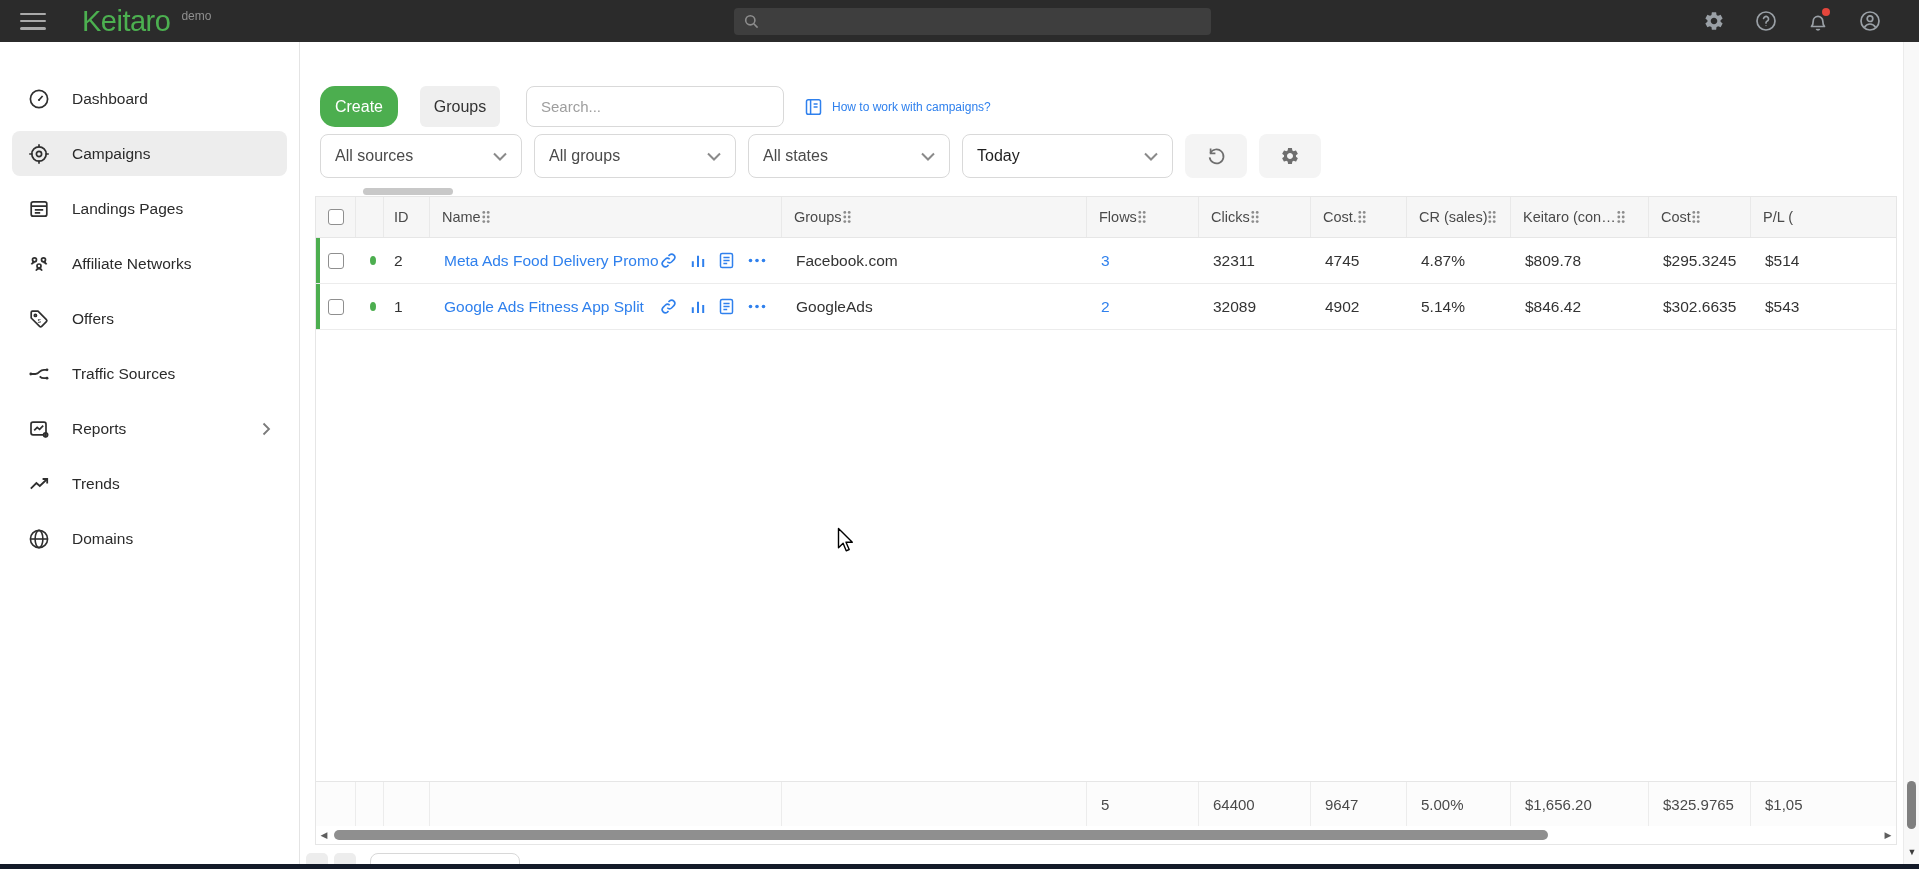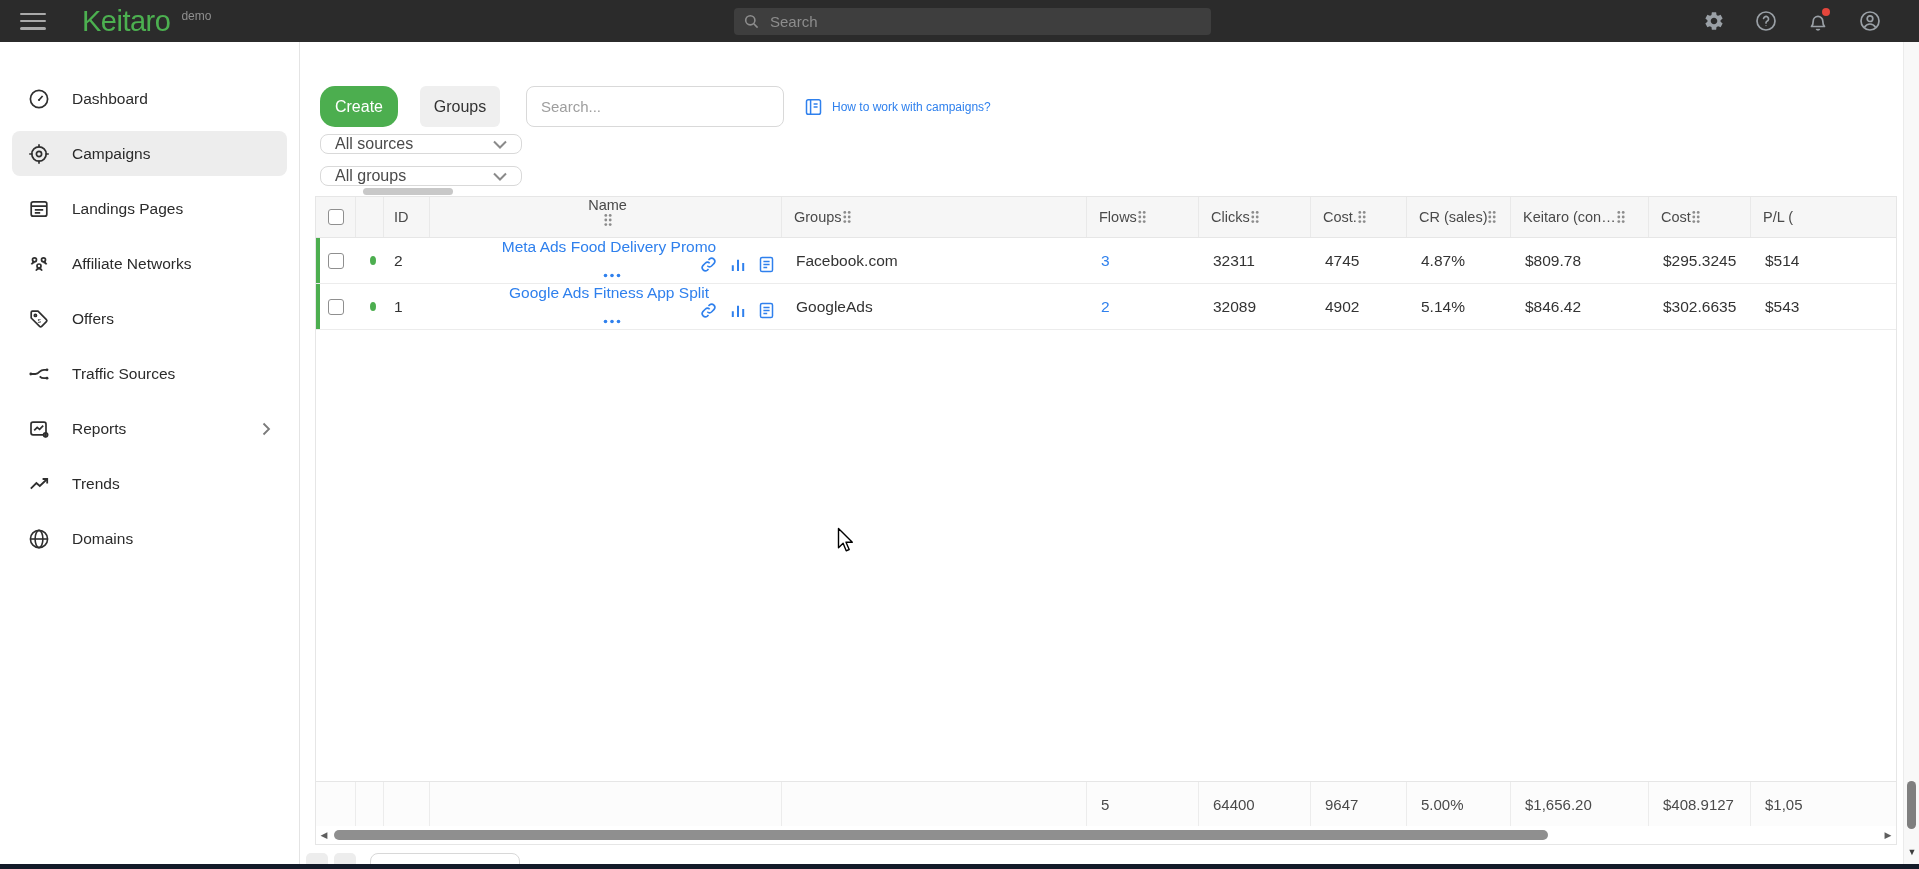--- a/index.html
+++ b/index.html
@@ -42,38 +42,38 @@
     border-radius:15px;color:#fff;font-size:16px;font-weight:500;font-family:inherit;cursor:pointer;}
   .btn-groups{position:absolute;left:120px;top:44px;width:80px;height:41px;background:#efefef;border:0;
     border-radius:6px;color:#333;font-size:16px;font-family:inherit;cursor:pointer;}
   .tsearch{position:absolute;left:226px;top:44px;width:258px;height:41px;border:1px solid #d9d9d9;
     border-radius:8px;box-sizing:border-box;padding:0 14px;font-size:15px;font-family:inherit;
     color:#333;outline:none;}
   .tsearch::placeholder{color:#9e9e9e;}
   .helplink{position:absolute;left:505px;top:44px;height:41px;display:flex;align-items:center;gap:10px;
     color:#2f80ed;font-size:12px;cursor:pointer;text-decoration:none;}
 
-  .filters{position:absolute;left:20px;top:92px;height:32px;display:flex;gap:12px;flex-direction:column;}
+  .filters{position:absolute;left:20px;top:92px;height:32px;display:flex;gap:12px;}
   .dd{width:202px;height:44px;border:1px solid #d9d9d9;border-radius:8px;box-sizing:border-box;
     display:flex;align-items:center;justify-content:space-between;padding:0 14px;font-size:16px;
     color:#4a4a4a;background:#fff;cursor:pointer;}
   .dd.date{width:211px;color:#1f1f1f;font-weight:500;}
   .sqbtn{width:62px;height:44px;background:#f4f4f4;border:0;border-radius:8px;display:flex;
     align-items:center;justify-content:center;cursor:pointer;}
 
   
   .minibar{position:absolute;left:63px;top:146px;width:90px;height:7px;background:#c8c8c8;border-radius:4px;}
   .table{position:absolute;left:15px;top:154px;width:1582px;height:649px;border:1px solid #e6e6e6;
     box-sizing:border-box;display:flex;flex-direction:column;background:#fff;}
   .thead{height:40px;flex:0 0 auto;background:#f6f6f6;display:flex;border-bottom:1px solid #e6e6e6;}
   .hc{display:flex;align-items:center;justify-content:flex-start;box-sizing:border-box;
     padding:0 8px 0 12px;border-right:1px solid #e9e9e9;font-size:14.5px;color:#4a4a4a;overflow:hidden;white-space:nowrap;}
   .hc:last-child{border-right:0;}
   .col-check{width:40px;}.col-status{width:28px;}.col-id{width:46px;}
-  .col-name{width:352px;flex-direction:column;}.col-source{width:305px;}.col-flows{width:112px;}
+  .col-name{width:352px;}.col-source{width:305px;}.col-flows{width:112px;}
   .col-clicks{width:112px;}.col-conv{width:96px;}.col-cr{width:104px;}
   .col-revenue{width:138px;}.col-cost{width:102px;}.col-pl{flex:1;min-width:0;}
   .hc.col-check{justify-content:center;padding:0;}
   .hc.col-id{padding-left:10px;}
   .cb{appearance:none;-webkit-appearance:none;width:16px;height:16px;border:1.6px solid #8f8f8f;
     border-radius:3px;background:#fff;margin:0;cursor:pointer;}
   .tbody{flex:0 0 auto;}
   .trow{height:45px;display:flex;border-bottom:1px solid #ececec;position:relative;background:#fff;}
   .cell{display:flex;align-items:center;box-sizing:border-box;padding:0 8px 0 14px;font-size:15.5px;
     color:#333;overflow:hidden;white-space:nowrap;}
@@ -127,21 +127,20 @@
         <span></span>
     </div>
     <div class="logo">Keitaro</div>
     <div class="env">demo</div>
 
     <div class="gsearch">
       <svg width="15" height="15" viewBox="0 0 15 15">
         <circle cx="6.3" cy="6.3" r="4.6" fill="none" stroke="#8d8d8d" stroke-width="1.6"></circle>
         <line x1="9.8" y1="9.8" x2="13.6" y2="13.6" stroke="#8d8d8d" stroke-width="1.6"></line>
       </svg>
-      <input type="text" placeholder="Search" style="">
     </div>
 
     <div class="top-icons">
       <div class="tico">
         <svg width="22" height="22" viewBox="0 0 24 24" fill="#9aa0a6">
           <path d="M19.14 12.94c.04-.3.06-.61.06-.94 0-.32-.02-.64-.07-.94l2.03-1.58c.18-.14.23-.41.12-.61l-1.92-3.32c-.12-.22-.37-.29-.59-.22l-2.39.96c-.5-.38-1.03-.7-1.62-.94l-.36-2.54c-.04-.24-.24-.41-.48-.41h-3.84c-.24 0-.43.17-.47.41l-.36 2.54c-.59.24-1.13.57-1.62.94l-2.39-.96c-.22-.08-.47 0-.59.22L2.74 8.87c-.12.21-.08.47.12.61l2.03 1.58c-.05.3-.09.63-.09.94s.02.64.07.94l-2.03 1.58c-.18.14-.23.41-.12.61l1.92 3.32c.12.22.37.29.59.22l2.39-.96c.5.38 1.03.7 1.62.94l.36 2.54c.05.24.24.41.48.41h3.84c.24 0 .44-.17.47-.41l.36-2.54c.59-.24 1.13-.56 1.62-.94l2.39.96c.22.08.47 0 .59-.22l1.92-3.32c.12-.22.07-.47-.12-.61l-2.01-1.58zM12 15.6c-1.98 0-3.6-1.62-3.6-3.6s1.62-3.6 3.6-3.6 3.6 1.62 3.6 3.6-1.62 3.6-3.6 3.6z"></path>
         </svg>
       </div>
       <div class="tico">
         <svg width="22" height="22" viewBox="0 0 22 22" fill="none" stroke="#9aa0a6" stroke-width="1.7">
@@ -288,20 +287,26 @@
           </svg>
       </div>
       <div class="dd">
         <span>All groups</span>
         <svg width="14" height="9" viewBox="0 0 14 9" fill="none" stroke="#8a8a8a" stroke-width="2">
             <path d="m1 1.5 6 6 6-6"></path>
           </svg>
       </div>
       <div class="dd">
         <span>All states</span>
+        <svg width="14" height="9" viewBox="0 0 14 9" fill="none" stroke="#8a8a8a" stroke-width="2">
+            <path d="m1 1.5 6 6 6-6"></path>
+          </svg>
+      </div>
+      <div class="dd date">
+        <span>Today</span>
         <svg width="14" height="9" viewBox="0 0 14 9" fill="none" stroke="#8a8a8a" stroke-width="2">
             <path d="m1 1.5 6 6 6-6"></path>
           </svg>
       </div>
       <button class="sqbtn">
         <svg width="21" height="21" viewBox="0 0 21 21" fill="none" stroke="#6e6e6e" stroke-width="1.7">
           <path d="M4.3 7.2a7 7 0 1 1-.7 4.2"></path>
           <path d="M4.6 2.6v4.8h4.8"></path>
         </svg>
       </button>
@@ -540,21 +545,21 @@
         <div class="fc col-check"></div>
         <div class="fc col-status"></div>
         <div class="fc col-id"></div>
         <div class="fc col-name"></div>
         <div class="fc col-source"></div>
         <div class="fc col-flows">5</div>
         <div class="fc col-clicks">64400</div>
         <div class="fc col-conv">9647</div>
         <div class="fc col-cr">5.00%</div>
         <div class="fc col-revenue">$1,656.20</div>
-        <div class="fc col-cost">$408.9127</div>
+        <div class="fc col-cost">$325.9765</div>
         <div class="fc col-pl">$1,05</div>
       </div>
 
       <div class="hscroll">
         <span class="harrow">◀</span>
         <div class="hthumb"></div>
         <span class="harrow right">▶</span>
       </div>
     </div>
 

